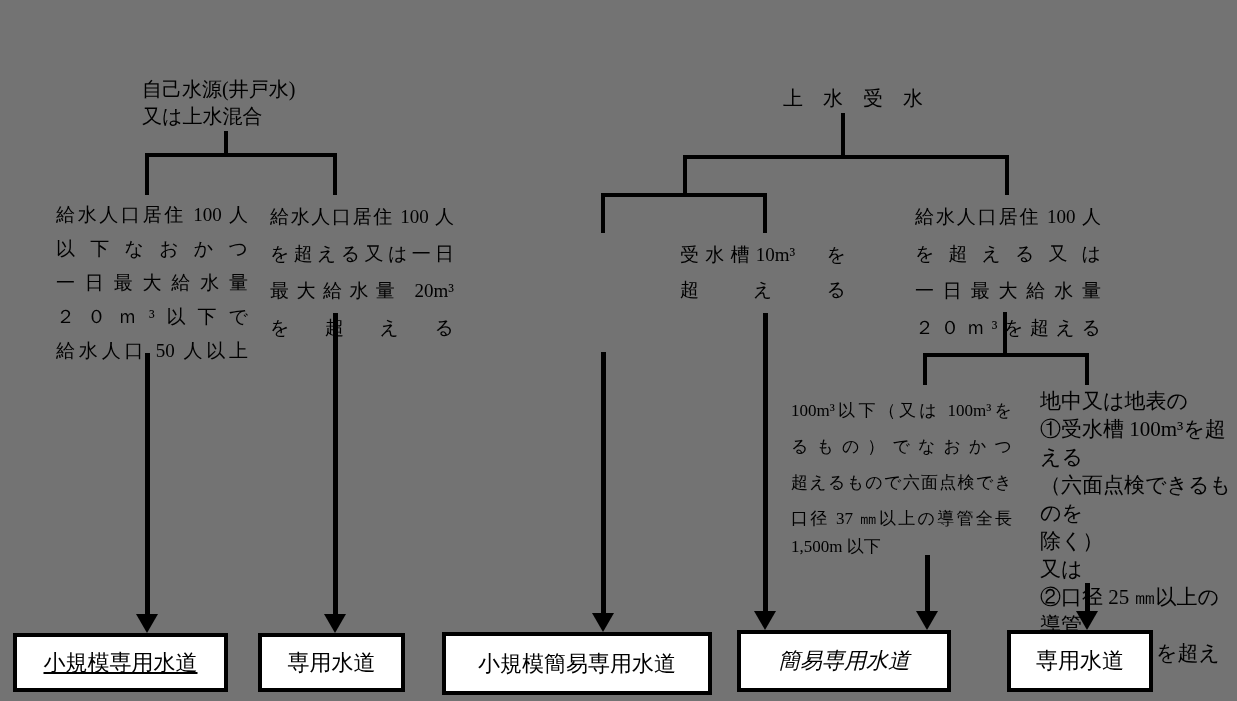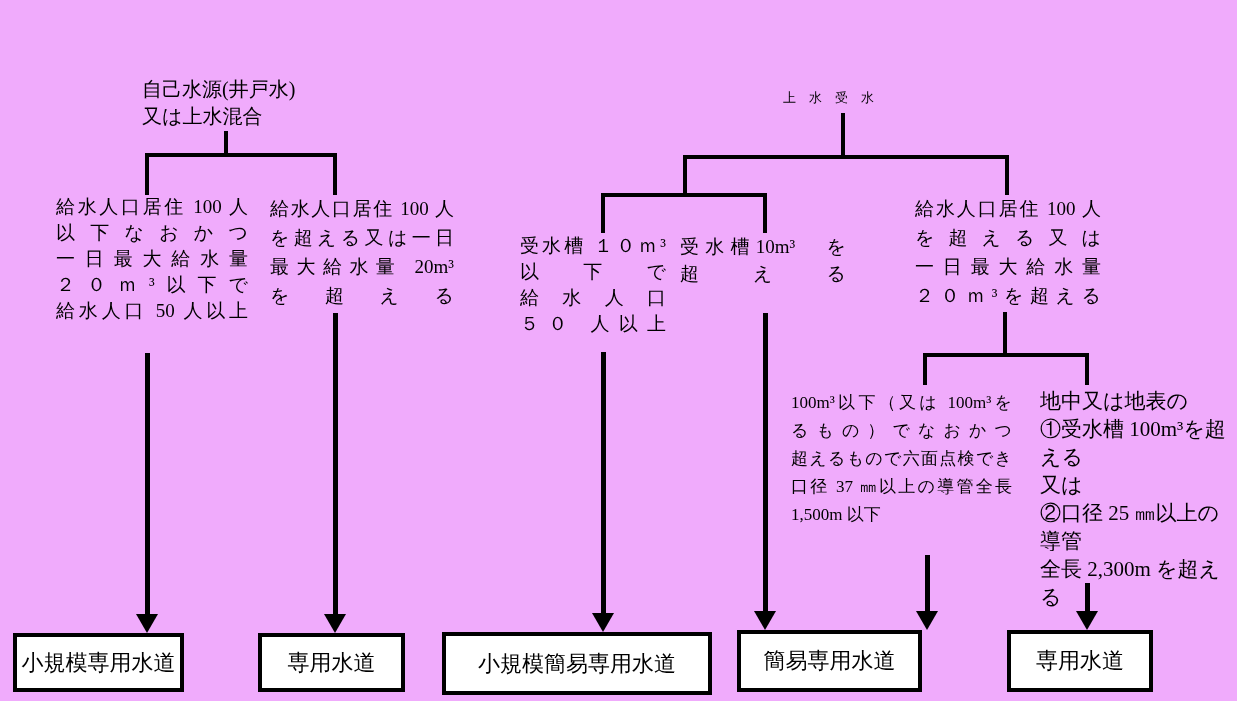--- a/index.html
+++ b/index.html
@@ -1,22 +1,22 @@
 <!DOCTYPE html>
 <html><head>
 <meta charset="utf-8">
 <style>
   html,body{margin:0;padding:0;background:#ffffff;}
   .canvas{
-    position:relative;width:1237px;height:701px;background:#f0abfc;color:#000;
+    position:relative;width:1237px;height:701px;background:#737373;color:#000;
     font-family:"Liberation Serif","DejaVu Serif",serif;overflow:hidden;
   }
   .tb{position:absolute;}
   .tb .ln{display:block;}
-  .jl{text-align:justify;text-align-last:justify;}
+  .jl{text-align:justify;text-align-last:justify;margin-top:8px;}
   .nl{text-align:left;}
   .hline,.vline{position:absolute;background:#000000;}
   .hline{height:4px;}
   .vline{width:4px;}
   .shaft{position:absolute;width:5px;background:#000000;}
   .ahead{position:absolute;width:0;height:0;
     border-left:11px solid transparent;border-right:11px solid transparent;
     border-top:19px solid #000000;}
   .rbox{position:absolute;box-sizing:border-box;border:4px solid #000000;
     display:flex;align-items:center;justify-content:center;
@@ -24,21 +24,21 @@
 </style>
 </head>
 <body>
 
 <div class="canvas">
 
   <div class="tb" style="left:142px;top:76px;width:210px;font-size:20px;line-height:27px;">
     <span class="ln nl">自己水源(井戸水)</span>
     <span class="ln nl">又は上水混合</span>
   </div>
-  <div class="tb nl" style="left:783px;top:86px;font-size:13px;line-height:24px;white-space:nowrap;">上　水　受　水</div>
+  <div class="tb nl" style="left:783px;top:86px;font-size:20px;line-height:24px;white-space:nowrap;">上　水　受　水</div>
 
   <div class="vline" style="left:224px;top:131px;height:26px;"></div>
   <div class="hline" style="left:145px;top:153px;width:192px;"></div>
   <div class="vline" style="left:145px;top:155px;height:40px;"></div>
   <div class="vline" style="left:333px;top:155px;height:40px;"></div>
 
   <div class="vline" style="left:841px;top:113px;height:44px;"></div>
   <div class="hline" style="left:683px;top:155px;width:326px;"></div>
   <div class="vline" style="left:683px;top:157px;height:38px;"></div>
   <div class="vline" style="left:1005px;top:157px;height:38px;"></div>
@@ -58,26 +58,20 @@
     <span class="ln jl">給水人口 50 人以上</span>
   </div>
 
   <div class="tb" style="left:270px;top:194px;width:184px;font-size:19px;line-height:29px;">
     <span class="ln jl">給水人口居住 100 人</span>
     <span class="ln jl">を超える又は一日</span>
     <span class="ln jl">最大給水量 20m³</span>
     <span class="ln jl">を超える</span>
   </div>
 
-  <div class="tb" style="left:520px;top:233px;width:146px;font-size:19px;line-height:26px;">
-    <span class="ln jl">受水槽 １０ｍ³</span>
-    <span class="ln jl">以下で</span>
-    <span class="ln jl">給水人口</span>
-    <span class="ln jl">５０ 人以上</span>
-  </div>
 
   <div class="tb" style="left:680px;top:233px;width:166px;font-size:19px;line-height:27px;">
     <span class="ln jl">受水槽10m³　を</span>
     <span class="ln jl">超える</span>
   </div>
 
   <div class="tb" style="left:915px;top:194px;width:186px;font-size:19px;line-height:29px;">
     <span class="ln jl">給水人口居住 100 人</span>
     <span class="ln jl">を超える又は</span>
     <span class="ln jl">一日最大給水量</span>
@@ -88,20 +82,22 @@
     <span class="ln jl">100m³以下（又は 100m³を</span>
     <span class="ln jl">るもの）でなおかつ</span>
     <span class="ln jl">超えるもので六面点検でき</span>
     <span class="ln jl">口径 37 ㎜以上の導管全長</span>
     <span class="ln nl">1,500m 以下</span>
   </div>
 
   <div class="tb" style="left:1040px;top:387px;width:198px;font-size:21px;line-height:28px;">
     <span class="ln nl">地中又は地表の</span>
     <span class="ln nl">①受水槽 100m³を超える</span>
+    <span class="ln nl">（六面点検できるものを</span>
+    <span class="ln nl">除く）</span>
     <span class="ln nl">又は</span>
     <span class="ln nl">②口径 25 ㎜以上の導管</span>
     <span class="ln nl">全長 2,300m を超える</span>
   </div>
 
   <div class="shaft" style="left:145px;top:353px;height:261px;"></div>
   <div class="ahead" style="left:136px;top:614px;"></div>
 
   <div class="shaft" style="left:333px;top:313px;height:301px;"></div>
   <div class="ahead" style="left:324px;top:614px;"></div>
@@ -111,29 +107,29 @@
 
   <div class="shaft" style="left:763px;top:313px;height:298px;"></div>
   <div class="ahead" style="left:754px;top:611px;"></div>
 
   <div class="shaft" style="left:925px;top:555px;height:56px;"></div>
   <div class="ahead" style="left:916px;top:611px;"></div>
 
   <div class="shaft" style="left:1085px;top:583px;height:28px;"></div>
   <div class="ahead" style="left:1076px;top:611px;"></div>
 
-  <div class="rbox" style="left:13px;top:633px;width:171px;height:59px;">
+  <div class="rbox" style="left:13px;top:633px;width:215px;height:59px;text-decoration:underline;">
     <span>小規模専用水道</span>
   </div>
   <div class="rbox" style="left:258px;top:633px;width:147px;height:59px;">
     <span>専用水道</span>
   </div>
   <div class="rbox" style="left:442px;top:632px;width:270px;height:63px;">
     <span>小規模簡易専用水道</span>
   </div>
-  <div class="rbox" style="left:737px;top:630px;width:185px;height:62px;">
+  <div class="rbox" style="left:737px;top:630px;width:214px;height:62px;font-style:italic;">
     <span>簡易専用水道</span>
   </div>
   <div class="rbox" style="left:1007px;top:630px;width:146px;height:62px;">
     <span>専用水道</span>
   </div>
 
 </div>
 
 </body></html>

